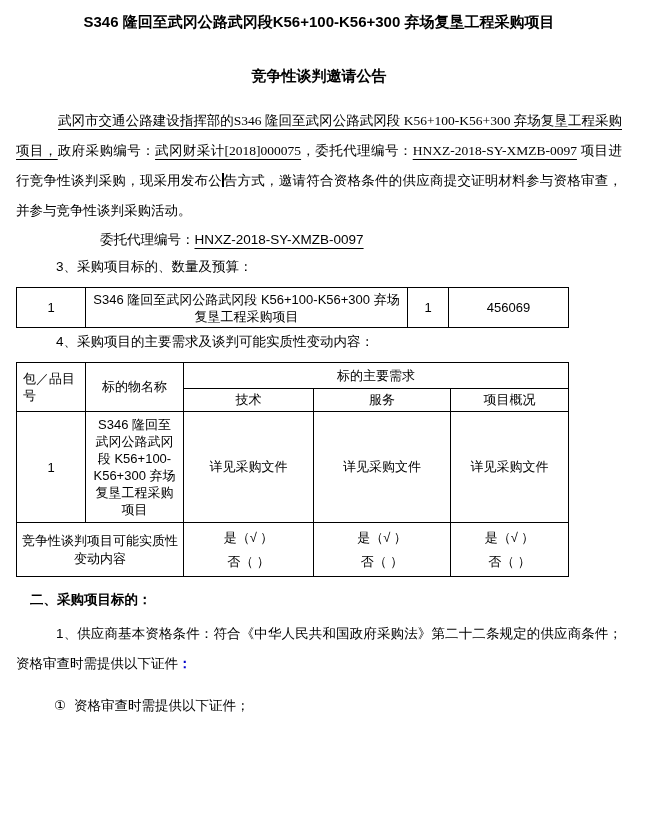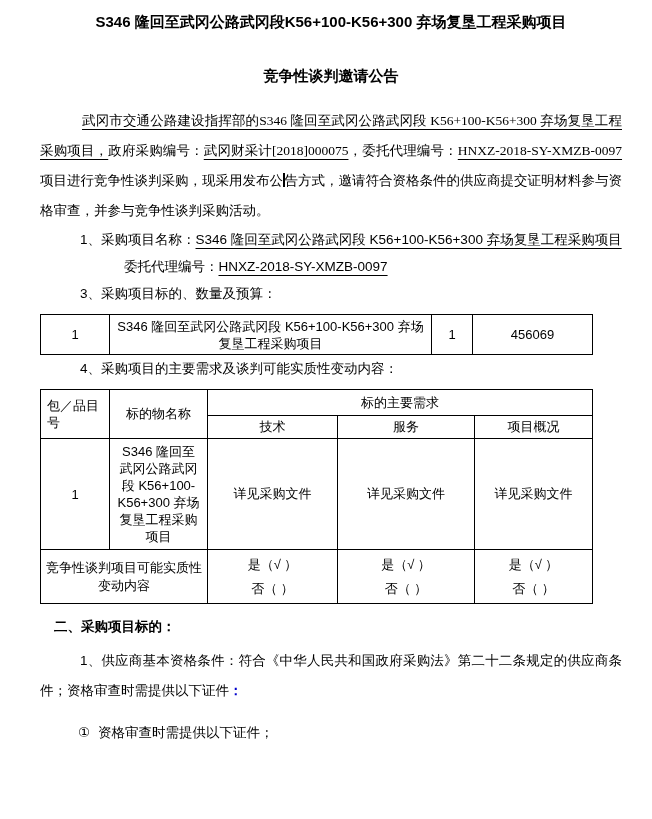--- a/index.html
+++ b/index.html
@@ -3,21 +3,21 @@
 <meta charset="utf-8">
 <style>
   * { box-sizing: border-box; margin: 0; padding: 0; }
   html, body { background: #ffffff; }
   body {
     width: 652px; height: 819px;
     font-family: "Liberation Sans", "DejaVu Sans", sans-serif;
     color: #000;
     overflow: hidden;
   }
-  .page { width: 652px; height: 606px; padding: 8px 30px 0 40px; }
+  .page { width: 652px; height: 606px; padding: 8px 30px 0 16px; }
 
   .doc-title { text-align: center; font-weight: bold; font-size: 15px; line-height: 20px; }
   .doc-title.line1 { margin-top: 4px; }
   .doc-title.line2 { margin-top: 34px; }
 
   .intro {
     margin-top: 20px;
     font-size: 13.5px; line-height: 30px;
     text-align: justify;
     text-indent: 42px;
@@ -58,21 +58,20 @@
 <body>
 
 <div class="page">
 
   <div class="doc-title line1">S346 隆回至武冈公路武冈段K56+100-K56+300 弃场复垦工程采购项目</div>
   <div class="doc-title line2">竞争性谈判邀请公告</div>
 
   <p class="intro"><span class="u">武冈市交通公路建设指挥部的S346 隆回至武冈公路武冈段 K56+100-K56+300 弃场复垦工程采购项目，</span><span>政府采购编号：</span><span class="u">武冈财采计[2018]000075</span><span>，委托代理编号：</span><span class="u">HNXZ-2018-SY-XMZB-0097</span><span> 项目进行竞争性谈判采购，现采用发布公</span><span class="caret"></span><span>告方式，邀请符合资格条件的供应商提交证明材料参与资格审查，并参与竞争性谈判采购活动。</span></p>
 
 
-  <div class="item"><span>1、采购项目名称：</span><span class="u">S346 隆回至武冈公路武冈段 K56+100-K56+300 弃场复垦工程采购项目</span></div>
   <div class="item sub"><span>委托代理编号：</span><span class="u">HNXZ-2018-SY-XMZB-0097</span></div>
   <div class="item">3、采购项目标的、数量及预算：</div>
 
   <table class="t1">
     <colgroup>
         <col style="width:69px">
         <col style="width:322px">
         <col style="width:41px">
         <col style="width:120px">
       </colgroup>

